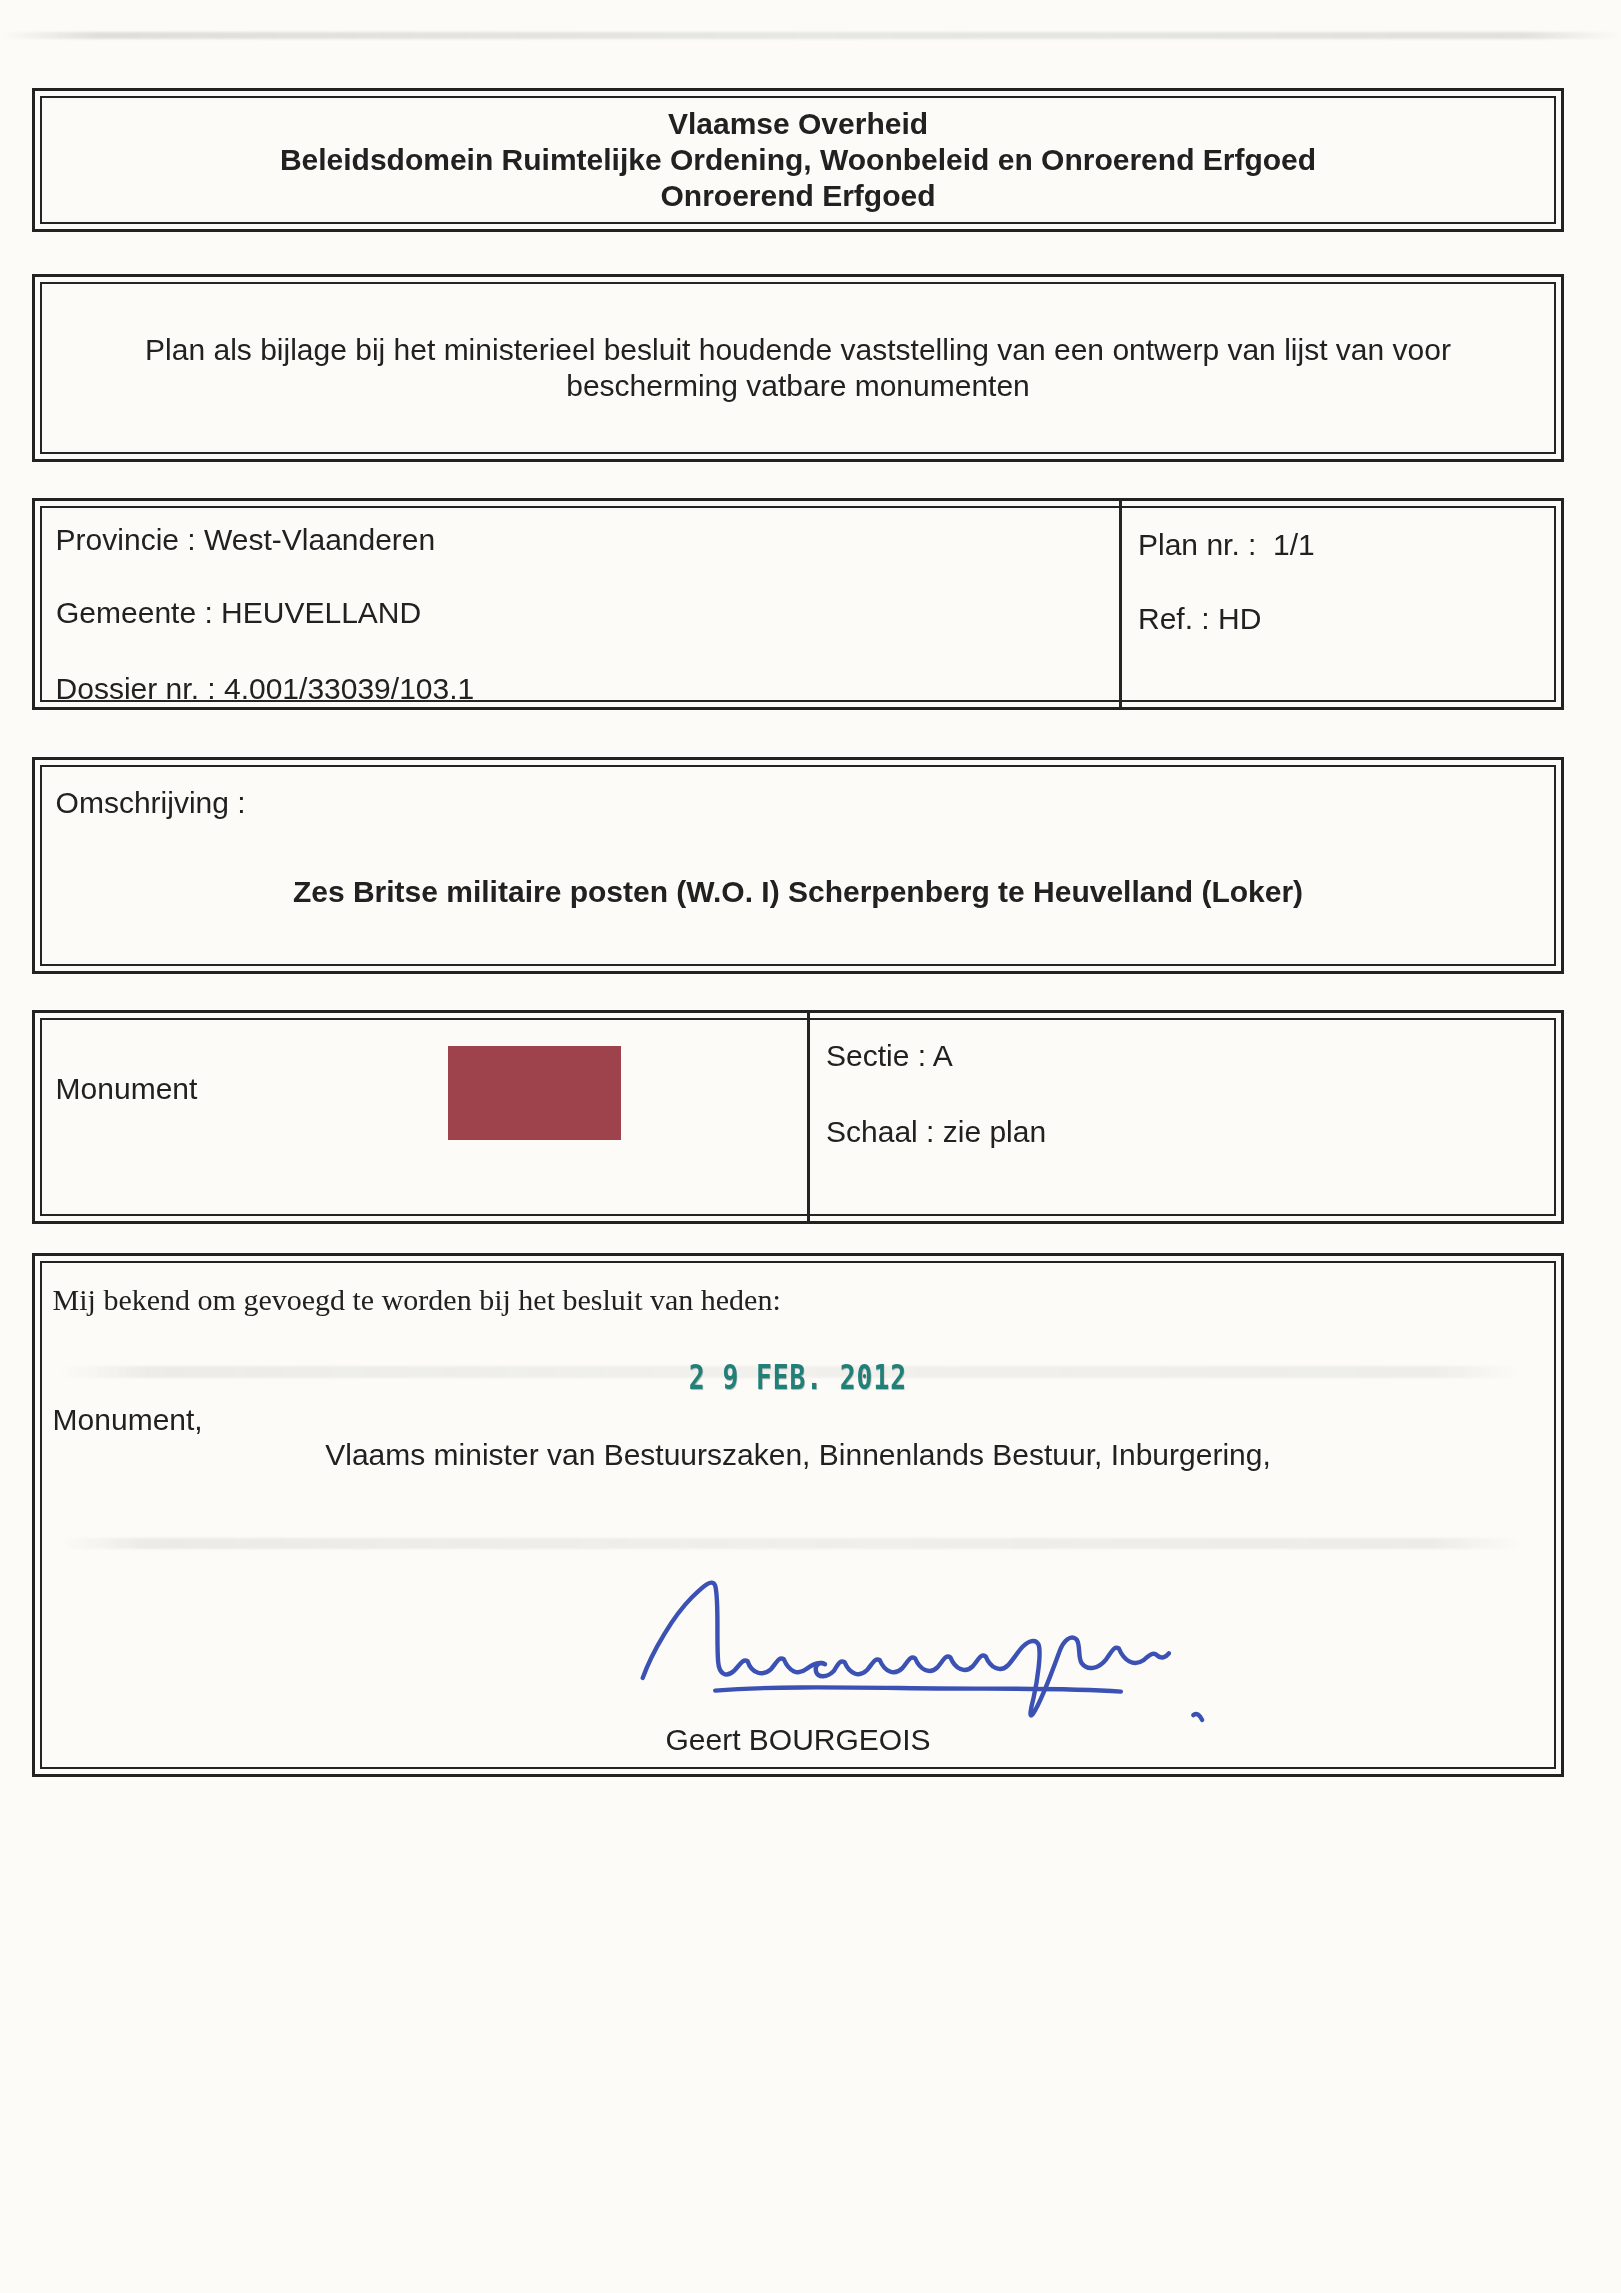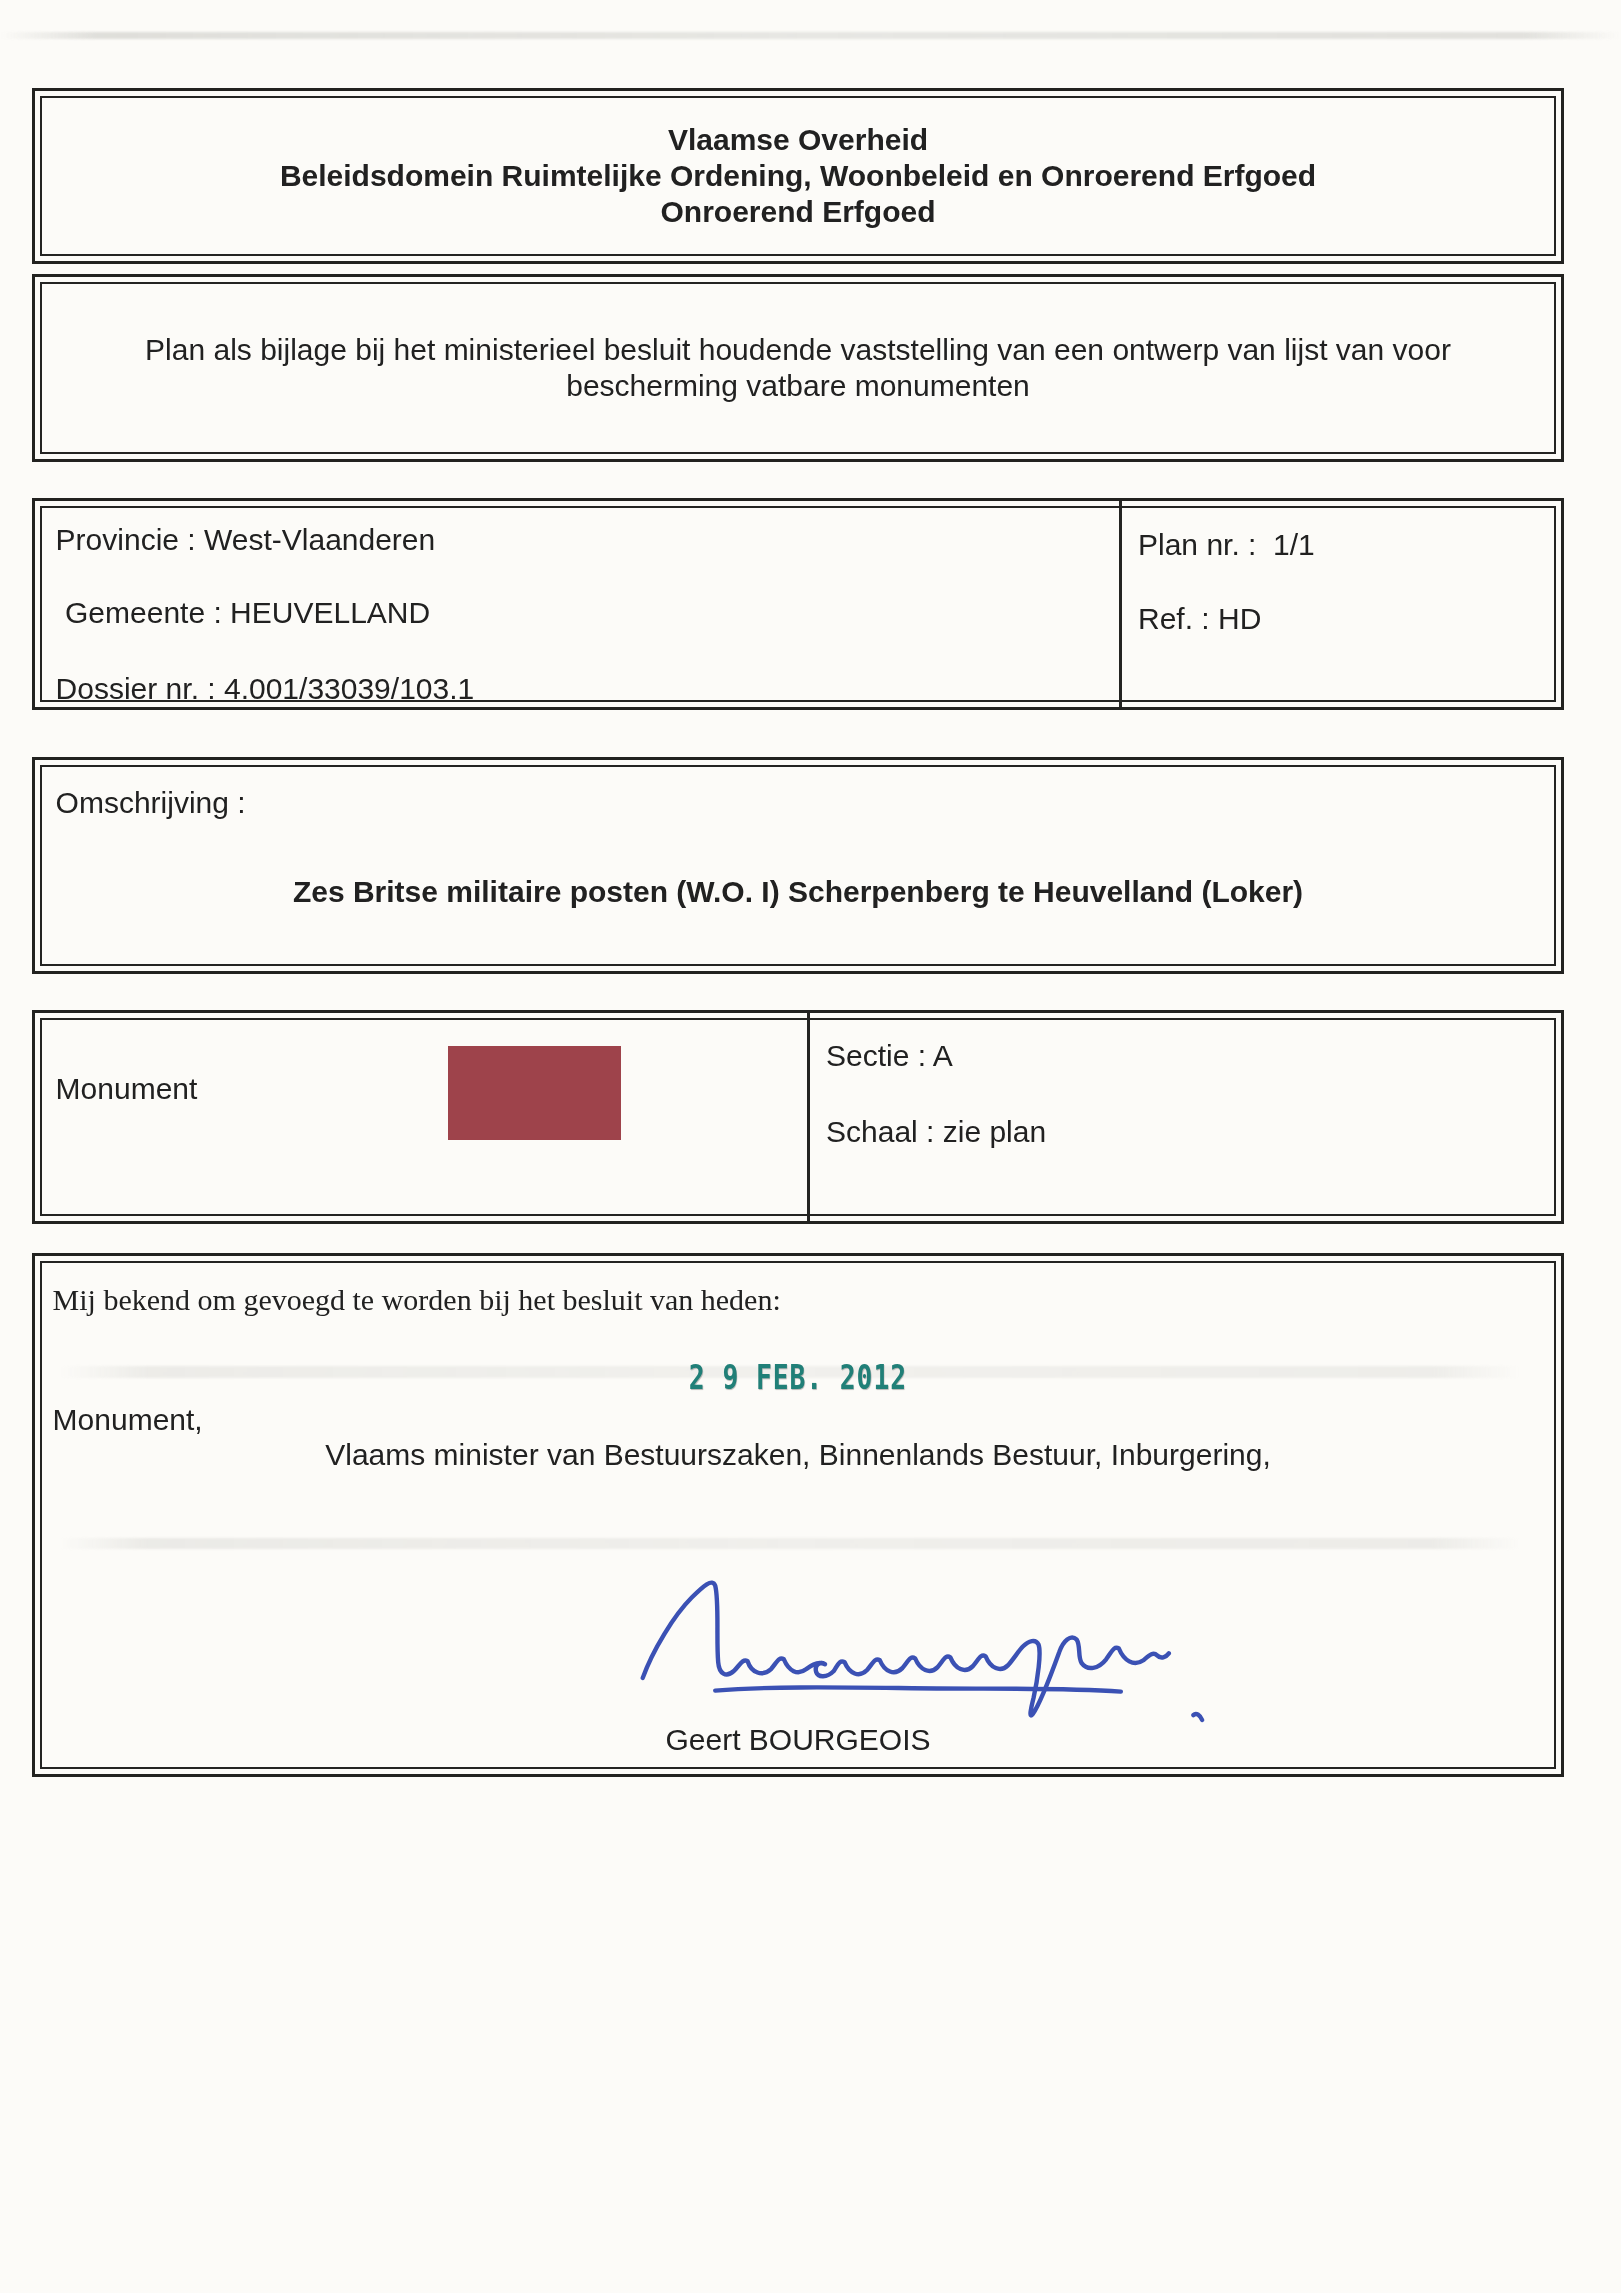--- a/index.html
+++ b/index.html
@@ -21,21 +21,21 @@
     border: 3.9px solid #222220;
     background: transparent;
   }
   .box-inner-frame {
     position: absolute;
     left: 4.9px; right: 4.9px; top: 4.9px; bottom: 4.9px;
     border: 2.9px solid #242422;
     pointer-events: none;
   }
 
-  .box-header   { top: 88px;   height: 176px; }
+  .box-header   { top: 88px;   height: 144px; }
   .box-title    { top: 274px;  height: 188px; }
   .box-info     { top: 498px;  height: 212px; }
   .box-omschr   { top: 757px;  height: 217px; }
   .box-legend   { top: 1010px; height: 214px; }
   .box-approval { top: 1253px; height: 524px; }
 
   .center-stack {
     position: absolute; left: 0; right: 0; top: 0; bottom: 0;
     display: flex; flex-direction: column;
     align-items: center; justify-content: center;
@@ -123,21 +123,21 @@
   <div class="center-stack">
     <div class="txt">Plan als bijlage bij het ministerieel besluit houdende vaststelling van een ontwerp van lijst van voor</div>
     <div class="txt">bescherming vatbare monumenten</div>
   </div>
 </section>
 
 <section class="box box-info">
   <div class="box-inner-frame"></div>
   <div class="vdivider divider-info"></div>
   <div class="abs txt" style="left:20.6px; top:21.6px;">Provincie : West-Vlaanderen</div>
-  <div class="abs txt" style="left:30px; top:95px;">Gemeente : HEUVELLAND</div>
+  <div class="abs txt" style="left:21px; top:95px;">Gemeente : HEUVELLAND</div>
   <div class="abs txt" style="left:20.6px; top:171px;">Dossier nr. : 4.001/33039/103.1</div>
   <div class="abs txt" style="left:1103px; top:27.4px;">Plan nr. :  1/1</div>
   <div class="abs txt" style="left:1103px; top:101px;">Ref. : HD</div>
 </section>
 
 <section class="box box-omschr">
   <div class="box-inner-frame"></div>
   <div class="abs txt" style="left:20.6px; top:25.5px;">Omschrijving :</div>
   <div class="bold-center txt" style="top:115px;">Zes Britse militaire posten (W.O. I) Scherpenberg te Heuvelland (Loker)</div>
 </section>

